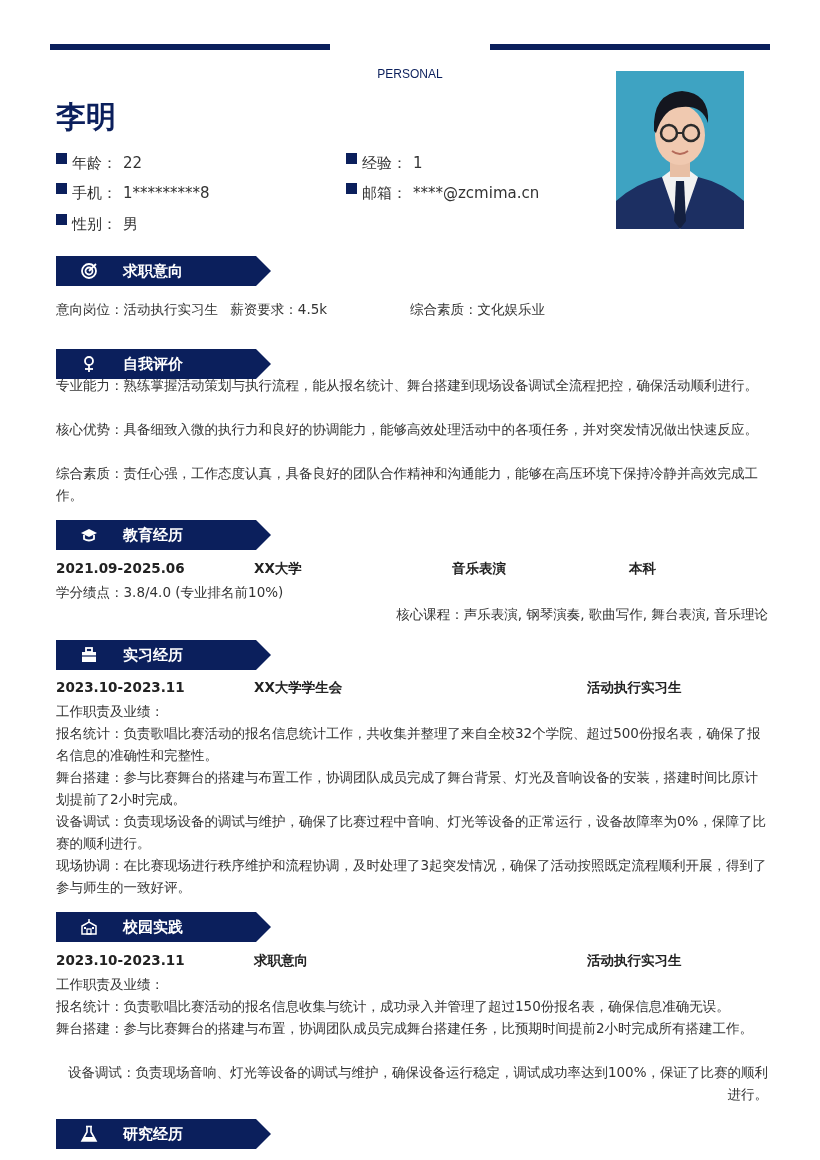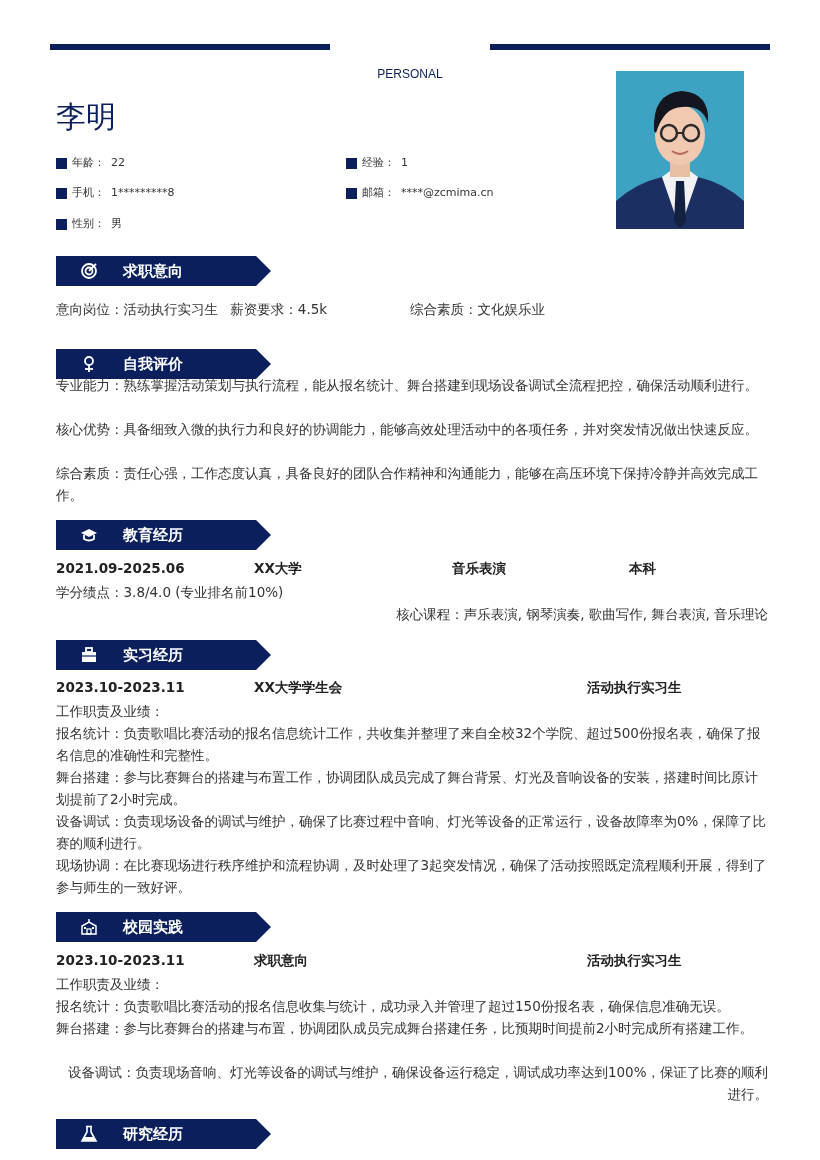--- a/index.html
+++ b/index.html
@@ -9,23 +9,23 @@
     
     .title-row { position: absolute; top: 30px; left: 50px; width: 720px; height: 36px; }
     .title-line { position: absolute; top: 14px; height: 6px; background: #0b1f5c; }
     .title-line.left { left: 0; width: 280px; }
     .title-line.right { left: 440px; width: 280px; }
     .title-text { position: absolute; left: 280px; width: 160px; top: 0; text-align: center;
       font-size: 24px; font-weight: bold; color: #0b1f5c; line-height: 34px; letter-spacing: 0px; }
     .subtitle { position: absolute; top: 67px; left: 330px; width: 160px; text-align: center;
       font-size: 12px; color: #0b1f5c; font-family: "Liberation Sans", sans-serif; }
 
-    .name { position: absolute; top: 96px; left: 56px; font-size: 30px; font-weight: normal; color: #0b1f5c; line-height: 42px; }
-
-    .info { position: absolute; left: 56px; font-size: 11px; color: #333; line-height: 20px; display: flex; align-items: center; }
+    .name { position: absolute; top: 96px; left: 56px; font-size: 30px; font-weight: bold; color: #0b1f5c; line-height: 42px; }
+
+    .info { position: absolute; left: 56px; font-size: 15px; color: #333; line-height: 20px; display: flex; }
     .info .sq { width: 11px; height: 11px; background: #0b1f5c; margin-right: 5px; display: inline-block; }
     .info .lbl { color: #333; }
     .info .val { margin-left: 6px; }
 
     .photo { position: absolute; top: 71px; left: 616px; width: 128px; height: 158px; background: #3ea3c2; overflow: hidden; }
 
     
     .sec { position: absolute; left: 56px; height: 30px; width: 215px; }
     .sec .bar { position: absolute; left: 0; top: 0; width: 200px; height: 30px; background: #0b1f5c; }
     .sec .arrow { position: absolute; left: 200px; top: 0; width: 0; height: 0;

